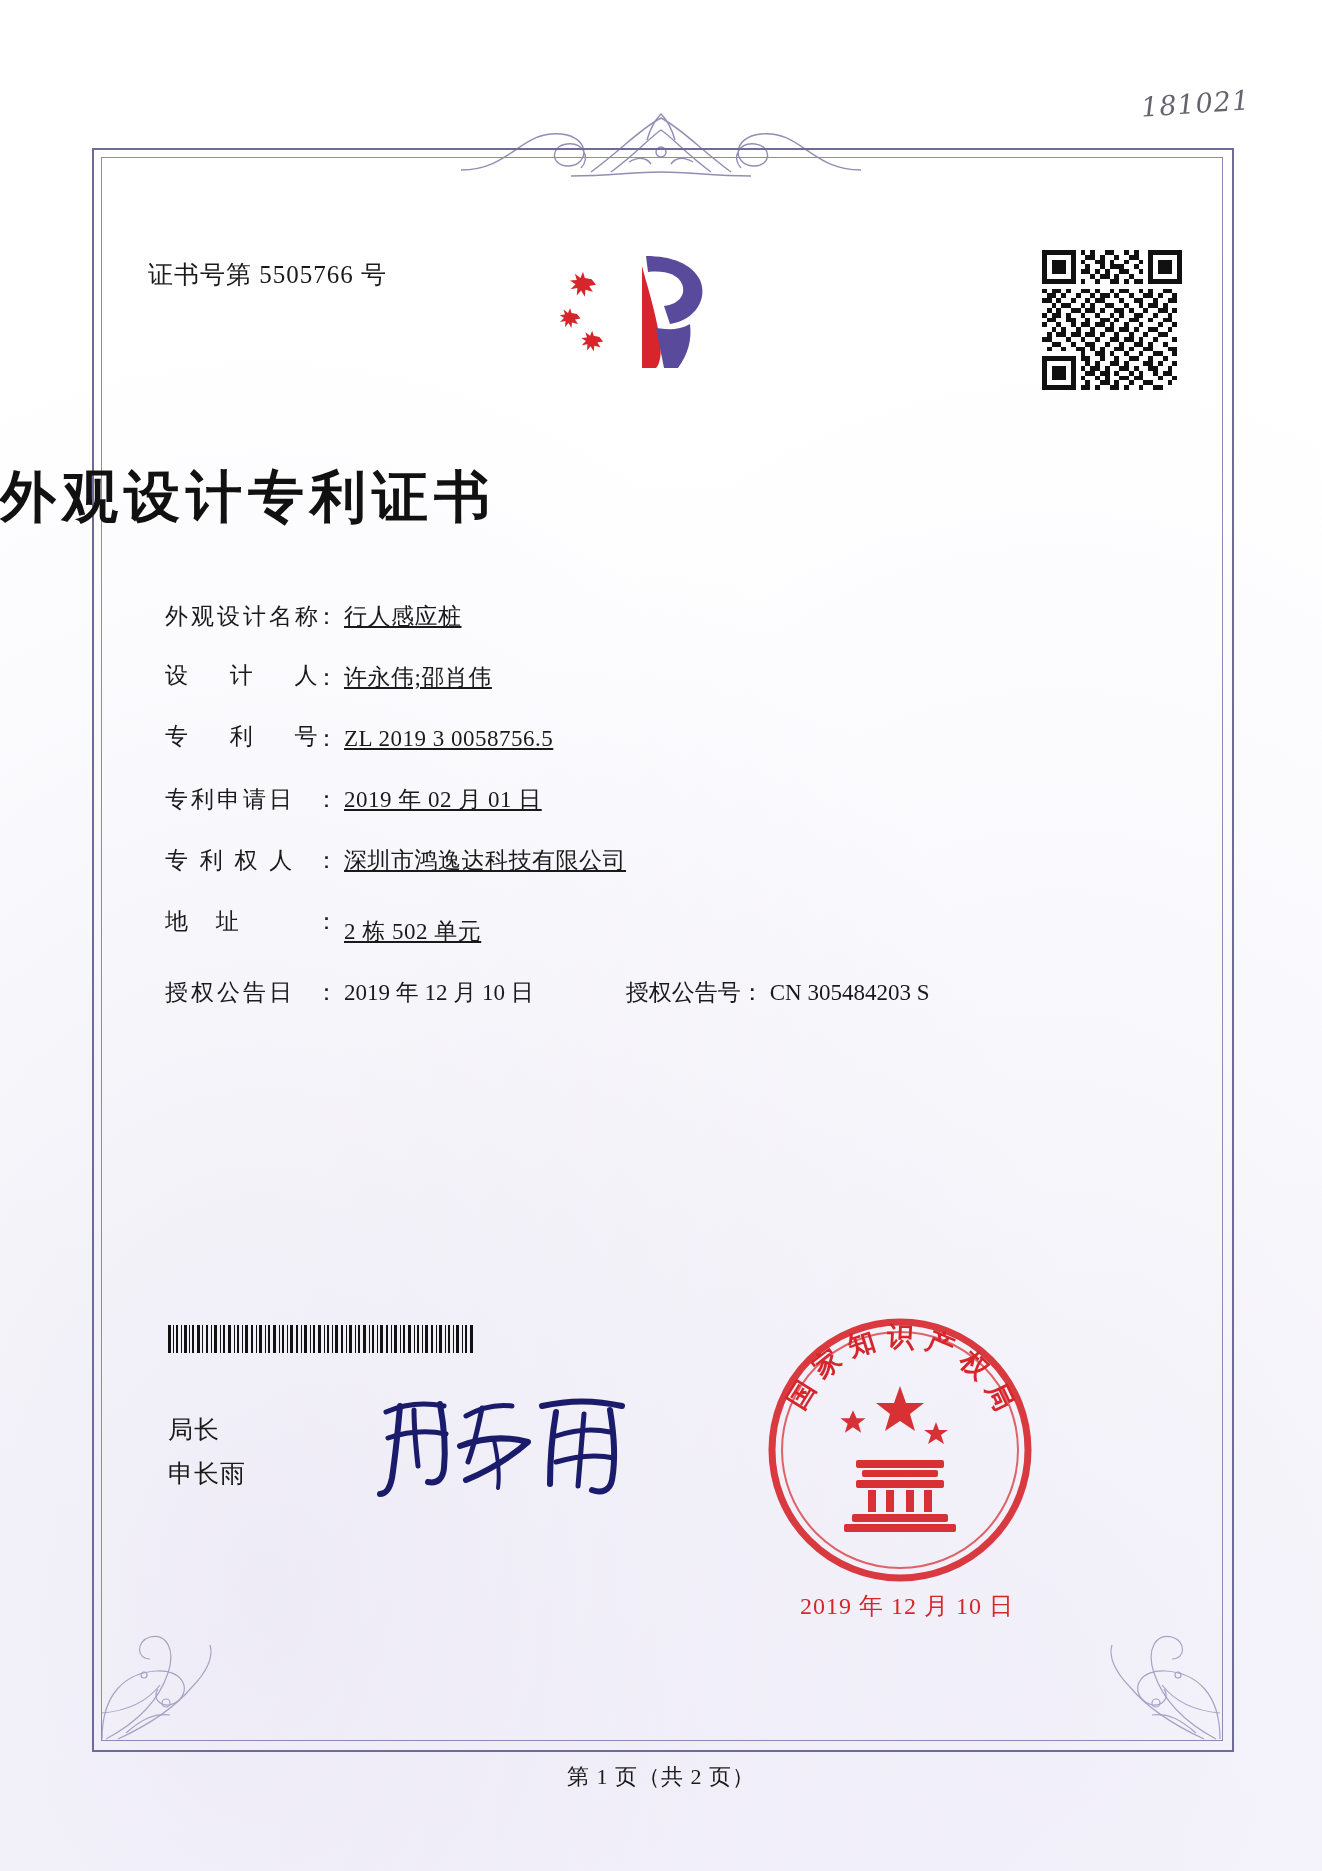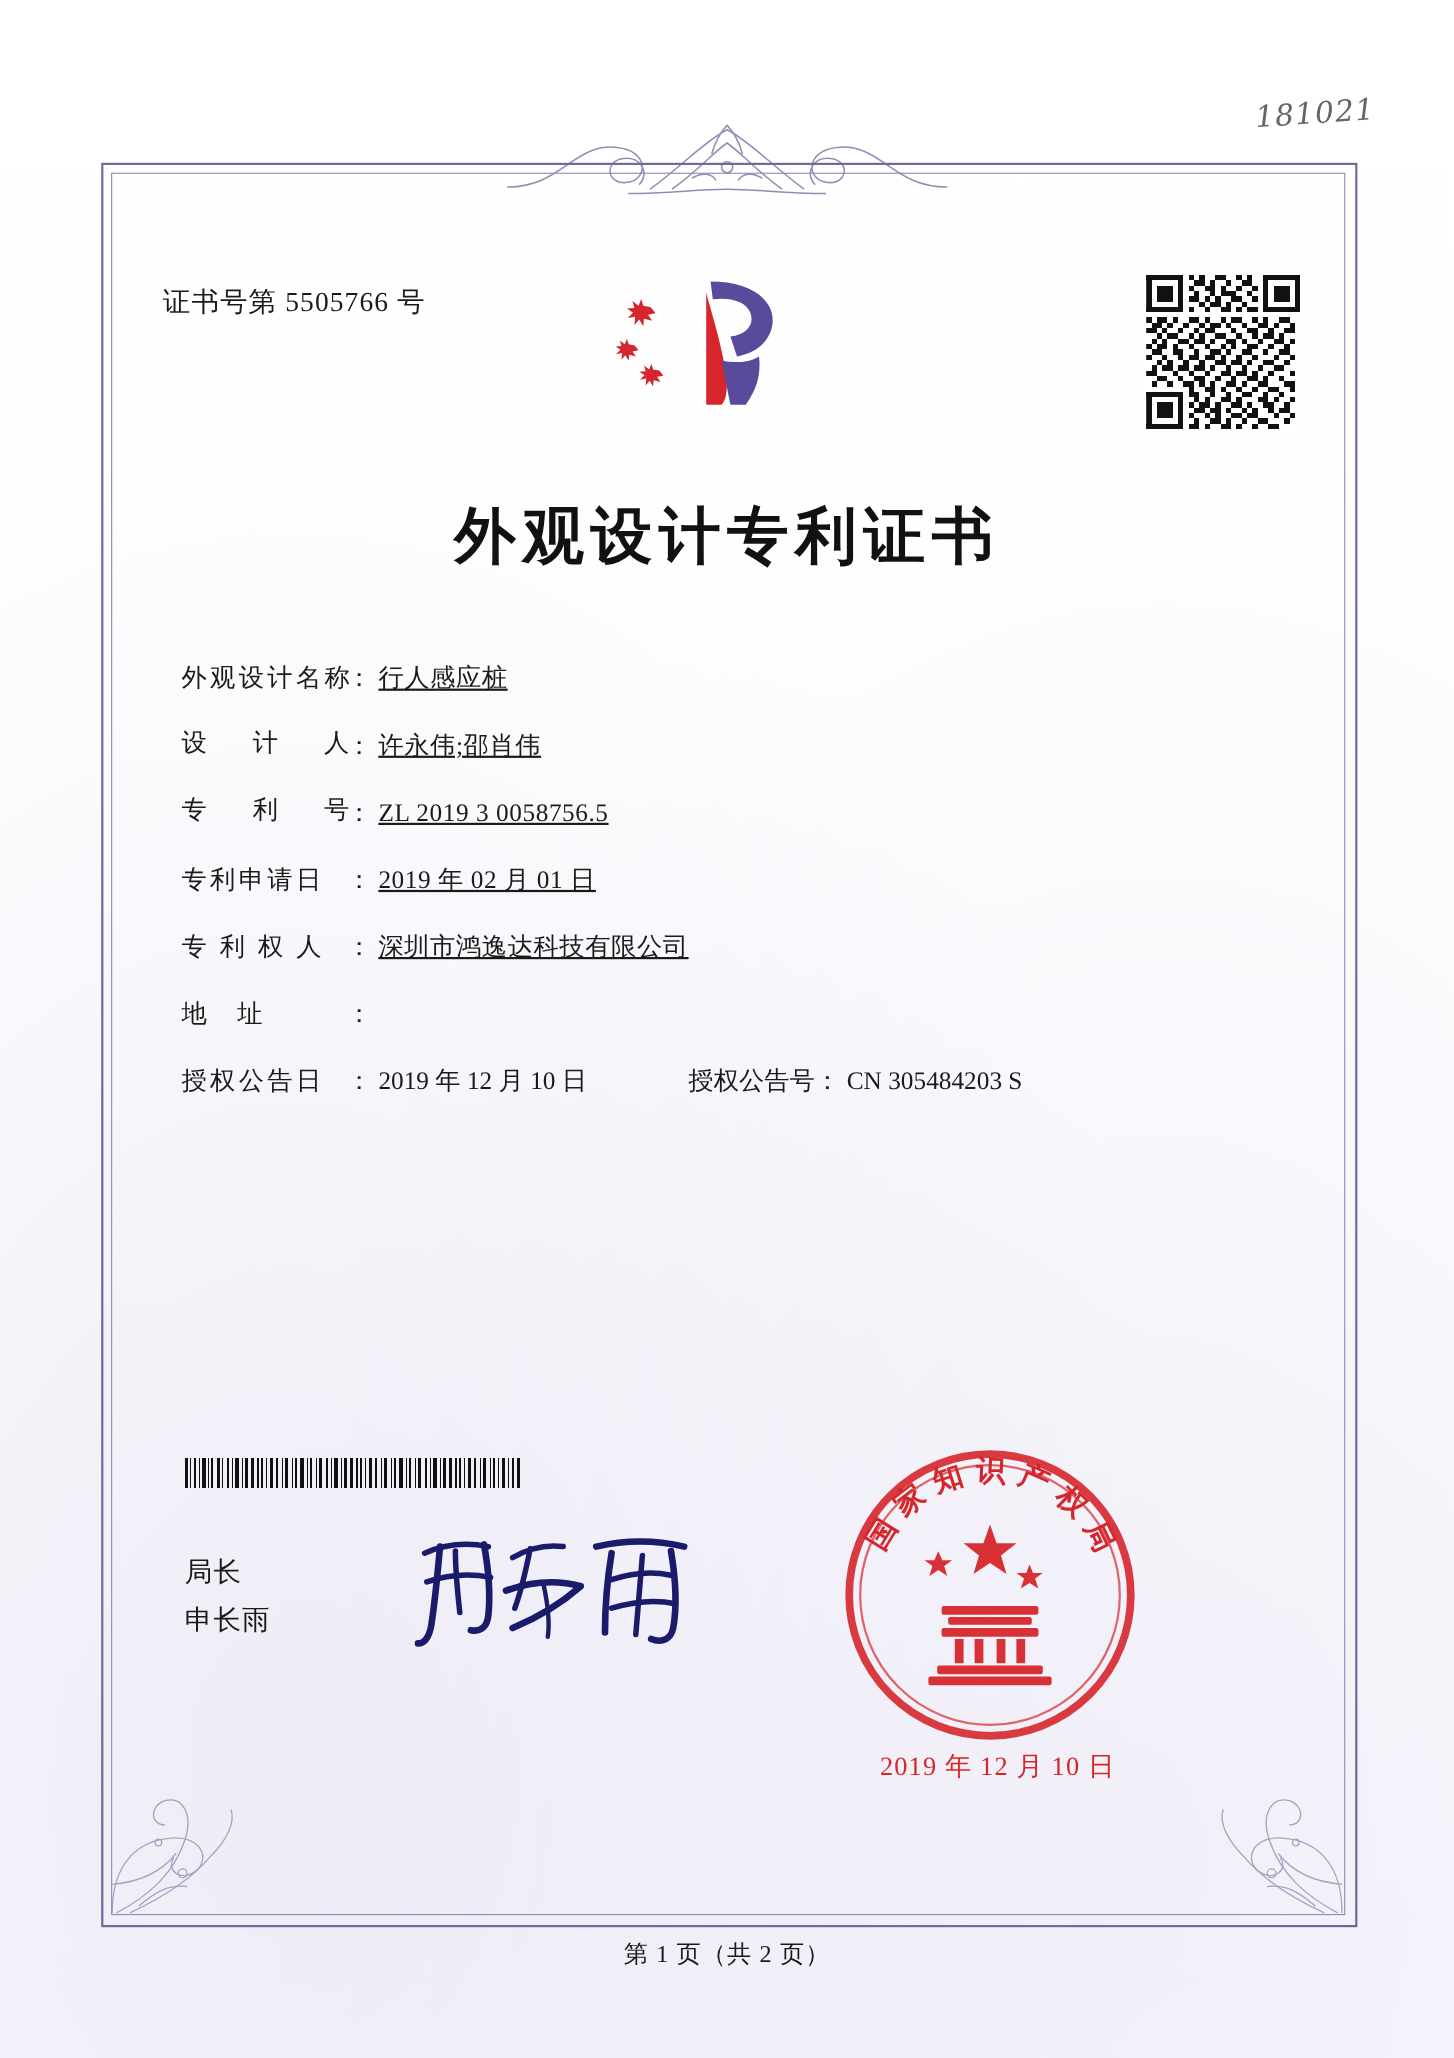--- a/index.html
+++ b/index.html
@@ -112,22 +112,22 @@
     top: 250px;
     width: 140px;
     height: 140px;
   }
 
   
   .title {
     position: absolute;
     left: 0;
     right: 0;
-    top: 450px;
-    text-align: center;
+    top: 460px;
+    text-align: left;
     font-size: 56px;
     font-weight: bold;
     letter-spacing: 6px;
     font-family: "DejaVu Serif", "Liberation Serif", serif;
     color: #111;
   }
 
   
   .fields {
     position: absolute;
@@ -576,20 +576,21 @@
     <div class="field-row">
       <span class="field-label sp3">专 利 权 人</span>
       <span class="field-colon">：</span>
       <span class="field-value">深圳市鸿逸达科技有限公司</span>
     </div>
 
     <div class="field-row">
       <span class="field-label sp2">地      址</span>
       <span class="field-colon">：</span>
       <span class="field-value">
+        <span class="line2">2 栋 502 单元</span>
       </span>
     </div>
 
     <div class="row-inline">
       <span class="sub-field">
         <span class="field-label sp3">授权公告日</span>
         <span class="field-colon">：</span>
         <span>2019 年 12 月 10 日</span>
       </span>
       <span class="sub-field second">

